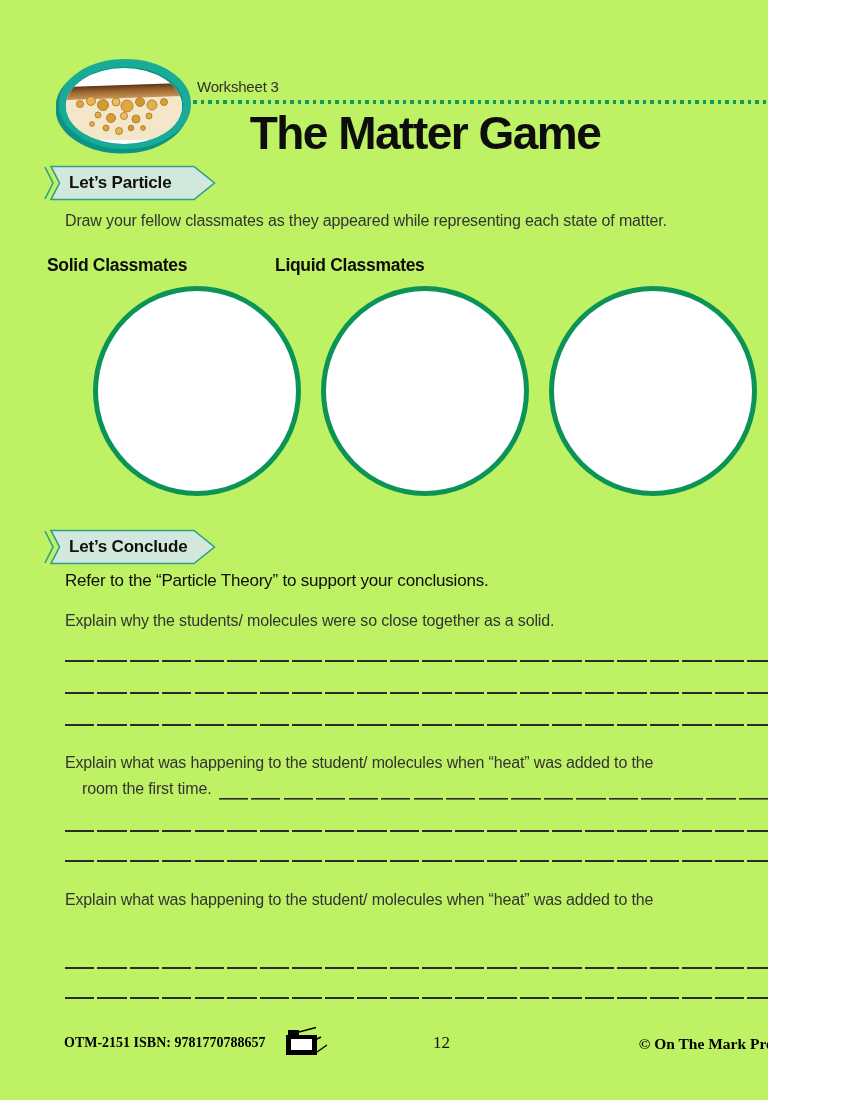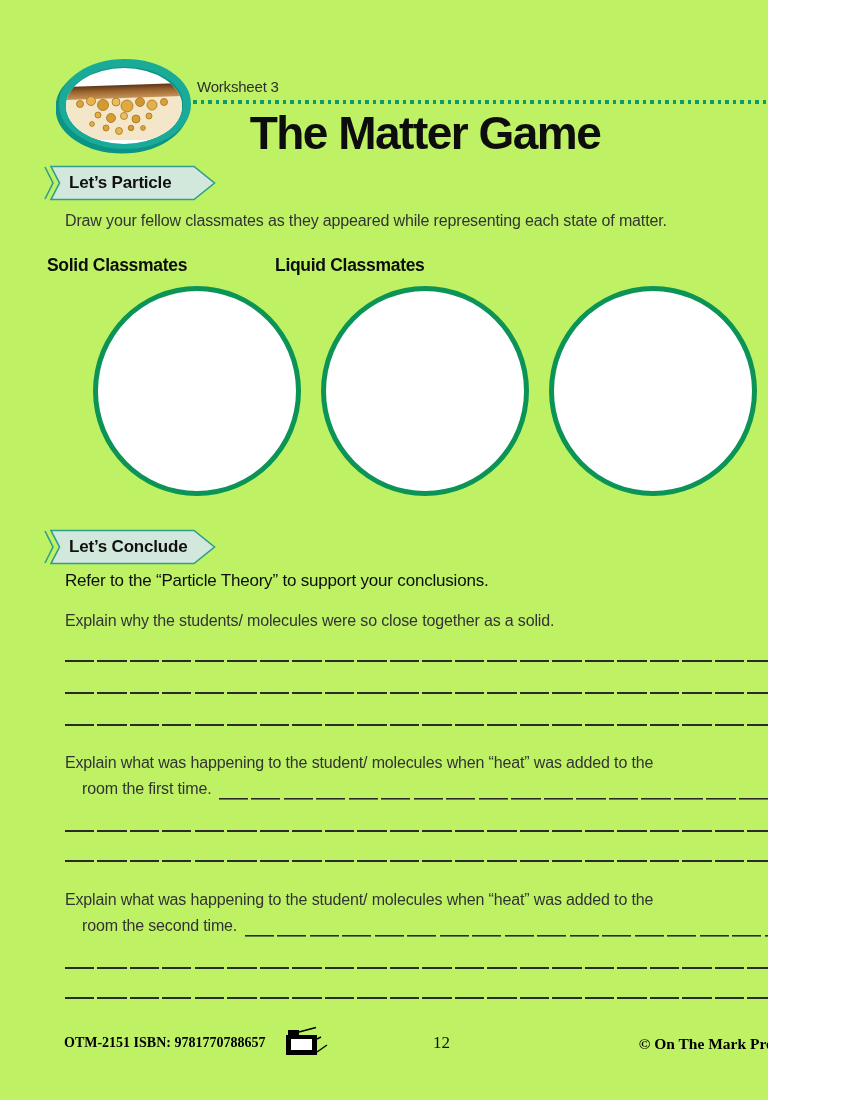--- a/index.html
+++ b/index.html
@@ -201,24 +201,20 @@
 
   <div class="q-line body-text" style="top:754px">Explain what was happening to the student/ molecules when “heat” was added to the</div>
   <div class="q-line q-flex body-text" style="top:780px">
     <span>room the first time.</span>
     <span class="fill-blank short-seg"></span>
   </div>
   <div class="answer-line" style="top:830px"></div>
   <div class="answer-line" style="top:860px"></div>
 
   <div class="q-line body-text" style="top:891px">Explain what was happening to the student/ molecules when “heat” was added to the</div>
-  <div class="q-line q-flex body-text" style="top:917px">
-    <span>room the second time.</span>
-    <span class="fill-blank short-seg"></span>
-  </div>
   <div class="answer-line" style="top:967px"></div>
   <div class="answer-line" style="top:997px"></div>
 
   <div class="footer-code">OTM-2151  ISBN: 9781770788657</div>
 
   <div class="copier-icon">
     <svg viewBox="0 0 46 36">
       <rect x="3" y="10" width="31" height="20" fill="#000"></rect>
       <rect x="8" y="14" width="21" height="11" fill="#fff"></rect>
       <rect x="5" y="5" width="11" height="5" fill="#000"></rect>

